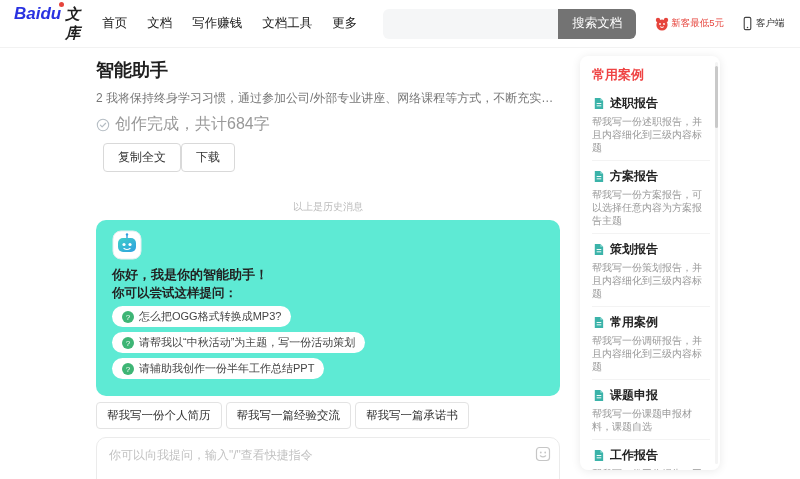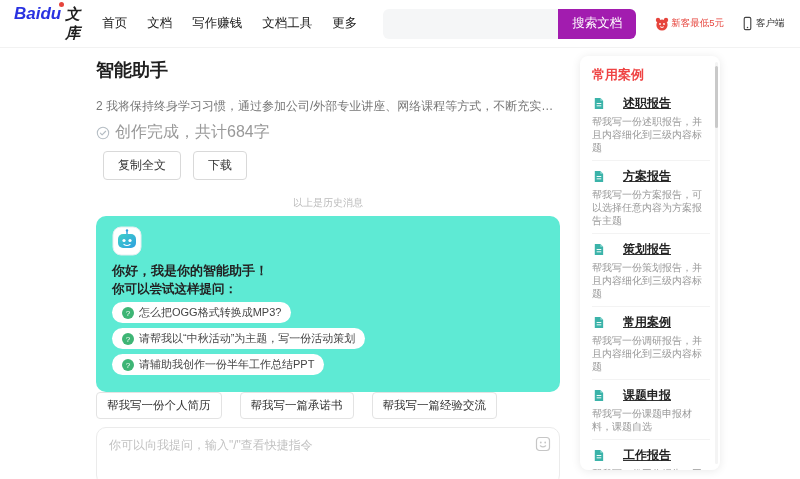--- a/index.html
+++ b/index.html
@@ -19,35 +19,35 @@
   .logo .du::after { content:""; position:absolute; top:-2px; right:-3px; width:5px; height:5px; border-radius:50%; background:#e6443c; }
   .logo .suffix { color:#1f1f1f; font-weight:bold; font-size:15px; margin-left:4px; }
   .nav-items { display:flex; gap:20px; margin-right:26px; }
   .nav-item { font-size:12.5px; color:#222; cursor:pointer; white-space:nowrap; }
   .search-box { display:flex; align-items:center; height:30px; width:282px; margin-right:18px; }
   .search-input {
     flex:1; height:30px; border:none; outline:none; background:#f5f6f7;
     border-radius:6px 0 0 6px; padding:0 10px; font-size:12px;
   }
   .search-btn {
-    height:30px; padding:0 14px; border:none; background:#a21caf; color:#fff;
+    height:30px; padding:0 14px; border:none; background:#737373; color:#fff;
     font-size:12.5px; border-radius:0 6px 6px 0; cursor:pointer; white-space:nowrap;
   }
   .header-right { display:flex; align-items:center; gap:16px; margin-left:auto; }
   .stack-item { display:flex; flex-direction:row; align-items:center; gap:1px; cursor:pointer; }
   .stack-item .lbl { font-size:9.5px; color:#333; white-space:nowrap; }
   .stack-item .lbl.red { color:#e6443c; }
   
   .layout { display:flex; padding:0 80px 0 96px; gap:20px; }
   .main { width:464px; padding-top:10px; }
   
-  .page-title { font-size:18px; font-weight:bold; color:#1f1f1f; line-height:24px; margin-bottom:16px; }
+  .page-title { font-size:18px; font-weight:bold; color:#1f1f1f; line-height:24px; margin-bottom:8px; }
   .history-text { font-size:12px; color:#777; line-height:16px; margin-bottom:8px; white-space:nowrap; overflow:hidden; text-overflow:ellipsis; }
   .completion { display:flex; align-items:center; gap:5px; margin-bottom:8px; color:#999; font-size:16px; }
-  .btn-row { display:flex; gap:12px; margin-bottom:16px;padding-left:7px; }
+  .btn-row { display:flex; gap:0; margin-bottom:28px;padding-left:7px; }
   .btn-outline {
     background:#fff; border:1px solid #d9d9d9; border-radius:4px;
     padding:5px 14px; font-size:12px; color:#333; cursor:pointer;
   }
   .btn-green {
     background:#3eb575; border:1px solid #3eb575; border-radius:4px;
     padding:5px 16px; font-size:12px; color:#fff; cursor:pointer;
   }
   .divider { text-align:center; font-size:10px; color:#bbb; margin-bottom:6px; }
   
@@ -55,21 +55,21 @@
   .ai-avatar { width:30px; height:30px; margin-bottom:6px; cursor:default; }
   .chat-greeting { font-size:13px; font-weight:bold; color:#222; line-height:18px; }
   .chat-intro { font-size:12.5px; font-weight:bold; color:#222; line-height:18px; }
   .chat-try { font-size:12.5px; font-weight:bold; color:#222; line-height:18px; margin-bottom:4px; }
   .sugg-pill {
     display:flex; align-items:center; gap:5px; width:fit-content;
     background:#fff; border-radius:13px; padding:3px 10px; margin-bottom:5px;
     font-size:11px; color:#444; cursor:pointer;
   }
   
-  .chips-row { display:flex; gap:18px; margin-top:0; }
+  .chips-row { display:flex; gap:4px; margin-top:6px; }
   .chip {
     border:1px solid #e3e3e3; border-radius:4px; background:#fff;
     padding:5px 10px; font-size:11.5px; color:#333; cursor:pointer; white-space:nowrap;
   }
   
   .input-card {
     position:relative; margin-top:8px; height:58px;
     border:1px solid #ebebeb; border-radius:10px; background:#fff; padding:9px 30px 18px 12px;
   }
   .input-card textarea {
@@ -80,21 +80,21 @@
   .emoji-btn { position:absolute; top:8px; right:8px; cursor:pointer; line-height:0; }
   
   .sidebar {
     width:140px; margin-top:8px; background:#fff; border-radius:8px;
     box-shadow:0 1px 10px rgba(0,0,0,0.09); padding:10px 10px 6px 12px;
     position:relative; height:414px; overflow:hidden;
   }
   .sidebar-title { font-size:13px; font-weight:bold; color:#ef4444; margin-bottom:4px; }
   .case-item { padding:7px 0 6px; border-bottom:1px solid #f3f3f3; cursor:pointer; }
   .case-item:last-child { border-bottom:none; }
-  .case-head { display:flex; align-items:center; gap:18px;text-decoration:underline; }
+  .case-head { display:flex; align-items:center; gap:5px; }
   .case-title { font-size:12px; font-weight:bold; color:#222; }
   .case-desc { font-size:10px; color:#999; line-height:13px; margin-top:3px; }
   .scroll-track { position:absolute; right:2px; top:6px; bottom:6px; width:3px; background:#f4f4f4; border-radius:2px; }
   .scroll-thumb { position:absolute; right:2px; top:10px; width:3px; height:62px; background:#c9c9c9; border-radius:2px; cursor:grab; }
   .icon { line-height:0; }
 </style>
 </head>
 <body>
 
 <div class="header">
@@ -213,22 +213,22 @@
         <span class="icon"><svg width="12" height="12" viewBox="0 0 12 12">
               <circle cx="6" cy="6" r="6" fill="#3eb575"></circle>
               <text x="6" y="8.8" font-size="8" fill="#fff" text-anchor="middle" font-family="sans-serif">?</text>
             </svg></span>
         <span>请辅助我创作一份半年工作总结PPT</span>
       </div>
     </div>
 
     <div class="chips-row">
       <span class="chip">帮我写一份个人简历</span>
+      <span class="chip">帮我写一篇经验交流</span>
       <span class="chip">帮我写一篇承诺书</span>
-      <span class="chip">帮我写一篇经验交流</span>
     </div>
 
     <div class="input-card">
       <textarea placeholder="你可以向我提问，输入&quot;/&quot;查看快捷指令" style=""></textarea>
       <span class="emoji-btn icon">
         <svg width="16" height="16" viewBox="0 0 16 16">
             <rect x="1.5" y="1.5" width="13" height="13" rx="3" fill="none" stroke="#c6c6c6" stroke-width="1.2"></rect>
             <circle cx="5.8" cy="6.5" r="0.9" fill="#c6c6c6"></circle>
             <circle cx="10.2" cy="6.5" r="0.9" fill="#c6c6c6"></circle>
             <path d="M5.3 9.8 q2.7 2.2 5.4 0" fill="none" stroke="#c6c6c6" stroke-width="1.1" stroke-linecap="round"></path>

